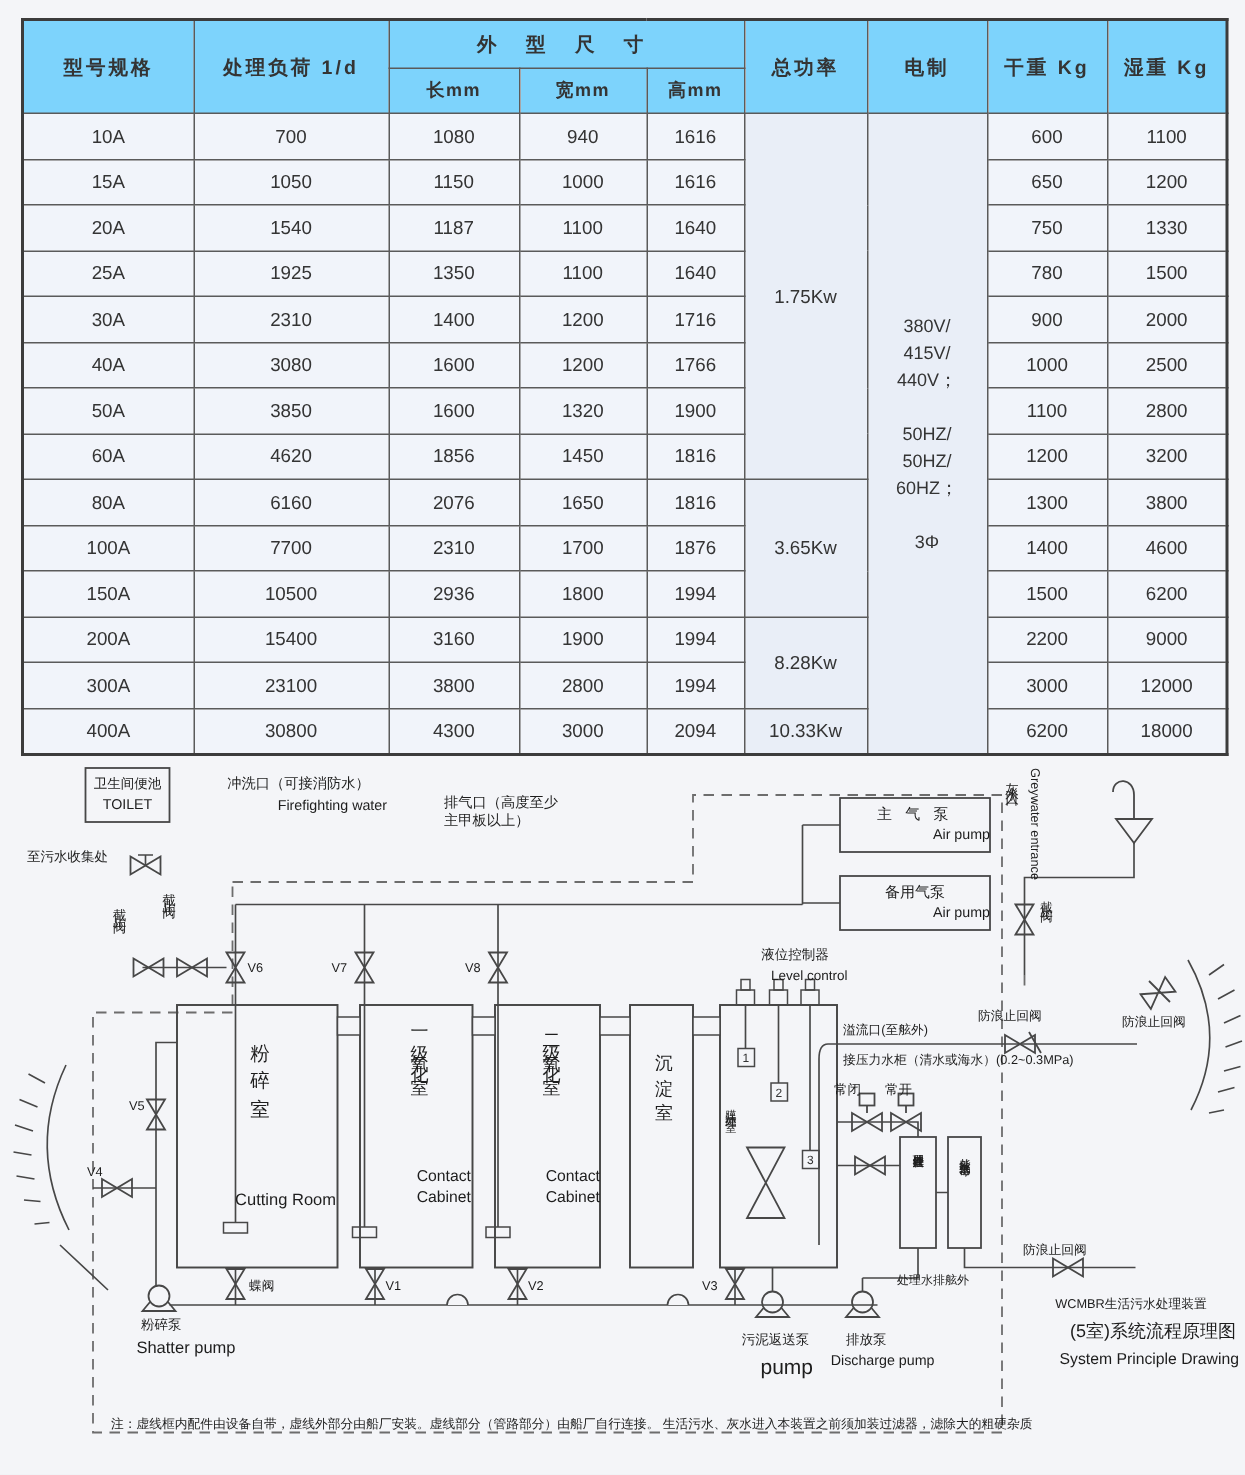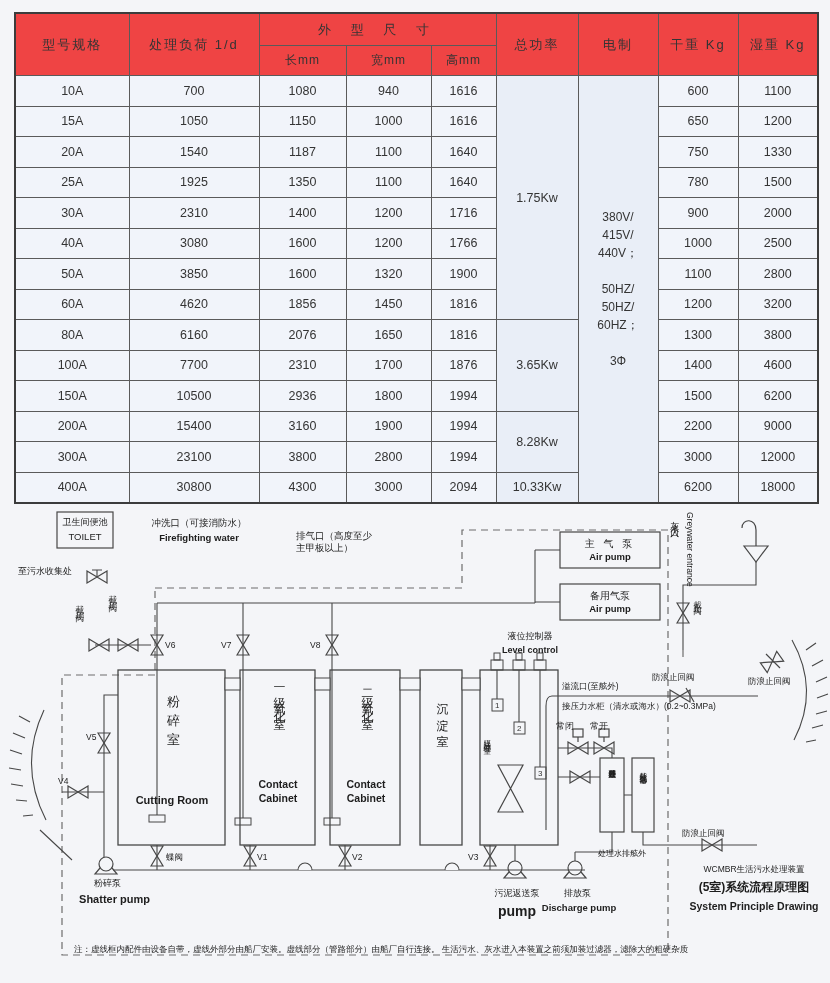--- a/index.html
+++ b/index.html
@@ -3,34 +3,34 @@
 <meta charset="utf-8">
 <style>
   html,body{margin:0;padding:0;}
   body{background:#e9ebef;font-family:"Liberation Sans","DejaVu Sans",sans-serif;}
   .page{position:relative;width:830px;height:983px;background:#f4f5f8;overflow:hidden;}
   
   .tblwrap{position:absolute;left:14px;top:12px;}
   table.spec{border-collapse:collapse;table-layout:fixed;width:803px;color:#343434;}
   table.spec th,table.spec td{border:1px solid #5a5a5a;text-align:center;vertical-align:middle;overflow:hidden;}
   table.spec{border:2px solid #3c3c3c;}
-  table.spec th{background:#ef4444;font-weight:normal;font-size:13px;letter-spacing:2px;}
+  table.spec th{background:#7dd3fc;font-weight:bold;font-size:13px;letter-spacing:2px;}
   table.spec th.sub{font-size:12px;letter-spacing:1px;height:27px;}
   table.spec th.dims{letter-spacing:8px;height:29px;}
   table.spec td{background:#f1f4fa;font-size:12.5px;height:27.5px;}
   table.spec td.merged{background:#e9eef7;font-size:12.5px;}
   table.spec td.elec{white-space:pre-line;line-height:1.5;font-size:12px;text-align:center;}
   
   .diagram{position:absolute;left:0;top:500px;width:830px;height:483px;}
   .diagram svg{position:absolute;left:0;top:0;}
   .dl{position:absolute;color:#1d1d1d;line-height:1.3;white-space:pre-line;}
   .c{text-align:center;}
   .vert{writing-mode:vertical-rl;text-orientation:upright;}
   .rot{writing-mode:vertical-rl;}
-  .b{font-weight:700;}
+  .b{font-weight:400;text-align:right;}
 </style>
 </head>
 <body>
 
 <div class="page">
 
   <div class="tblwrap">
     <table class="spec">
       <colgroup>
         <col style="width:114px">

